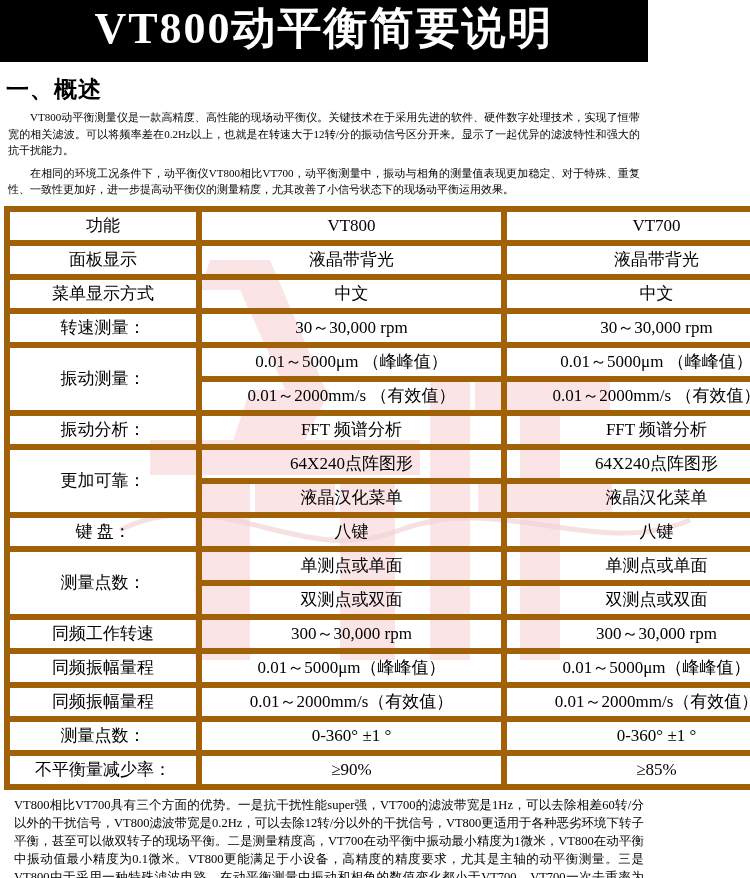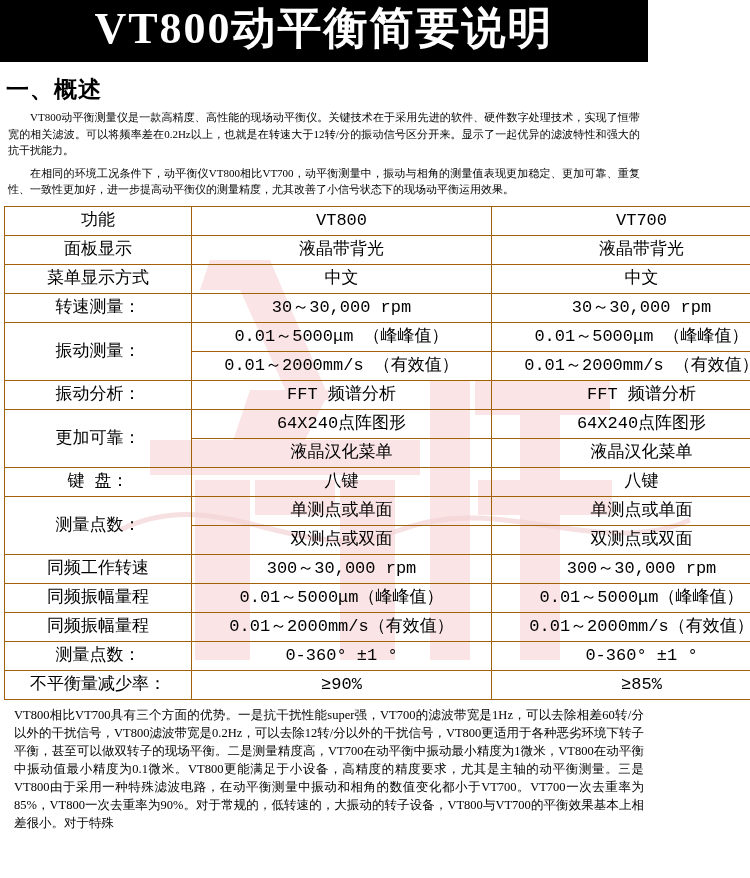--- a/index.html
+++ b/index.html
@@ -67,25 +67,25 @@
     z-index: 2;
     margin: 8px 4px 0 4px;
   }
   table.spec {
     border-collapse: collapse;
     width: 742px;
     table-layout: fixed;
     background: transparent;
   }
   table.spec td {
-    border: 1px solid #a16207;
+    border: 6px solid #a16207;
     text-align: center;
     vertical-align: middle;
     font-size: 17px;
-    font-family: Liberation Mono, monospace;
+    font-family: Liberation Serif, serif;
     padding: 2px 7px;
     line-height: 1.25;
     height: 24px;
   }
   td.lab {
     width: 172px;
     font-weight: normal;
   }
   td.val { width: 285px; }
 
@@ -108,21 +108,21 @@
 </head>
 <body>
 
 <div class="page">
 
   <div class="title-banner">VT800动平衡简要说明</div>
 
   <div class="section-heading">一、概述</div>
 
   <div class="para">VT800动平衡测量仪是一款高精度、高性能的现场动平衡仪。关键技术在于采用先进的软件、硬件数字处理技术，实现了恒带宽的相关滤波。可以将频率差在0.2Hz以上，也就是在转速大于12转/分的振动信号区分开来。显示了一起优异的滤波特性和强大的抗干扰能力。</div>
-  <div class="para">在相同的环境工况条件下，动平衡仪VT800相比VT700，动平衡测量中，振动与相角的测量值表现更加稳定、更加可靠、重复性、一致性更加好，进一步提高动平衡仪的测量精度，尤其改善了小信号状态下的现场动平衡运用效果。</div>
+  <div class="para">在相同的环境工况条件下，动平衡仪VT800相比VT700，动平衡测量中，振动与相角的测量值表现更加稳定、对于特殊、重复性、一致性更加好，进一步提高动平衡仪的测量精度，尤其改善了小信号状态下的现场动平衡运用效果。</div>
 
   <svg class="watermark" viewBox="0 0 750 470" xmlns="http://www.w3.org/2000/svg">
     <g fill="#f0b9bb" opacity="0.75">
       <polygon points="210,30 270,30 330,170 290,170 240,60 200,60"></polygon>
       <polygon points="250,160 330,160 300,220 230,220"></polygon>
       <polygon points="150,210 420,210 420,245 150,245"></polygon>
       <polygon points="195,250 250,250 250,430 195,430"></polygon>
       <polygon points="340,250 395,250 395,430 340,430"></polygon>
       <polygon points="255,250 335,250 335,285 255,285"></polygon>
       <polygon points="430,150 470,150 470,430 430,430"></polygon>

